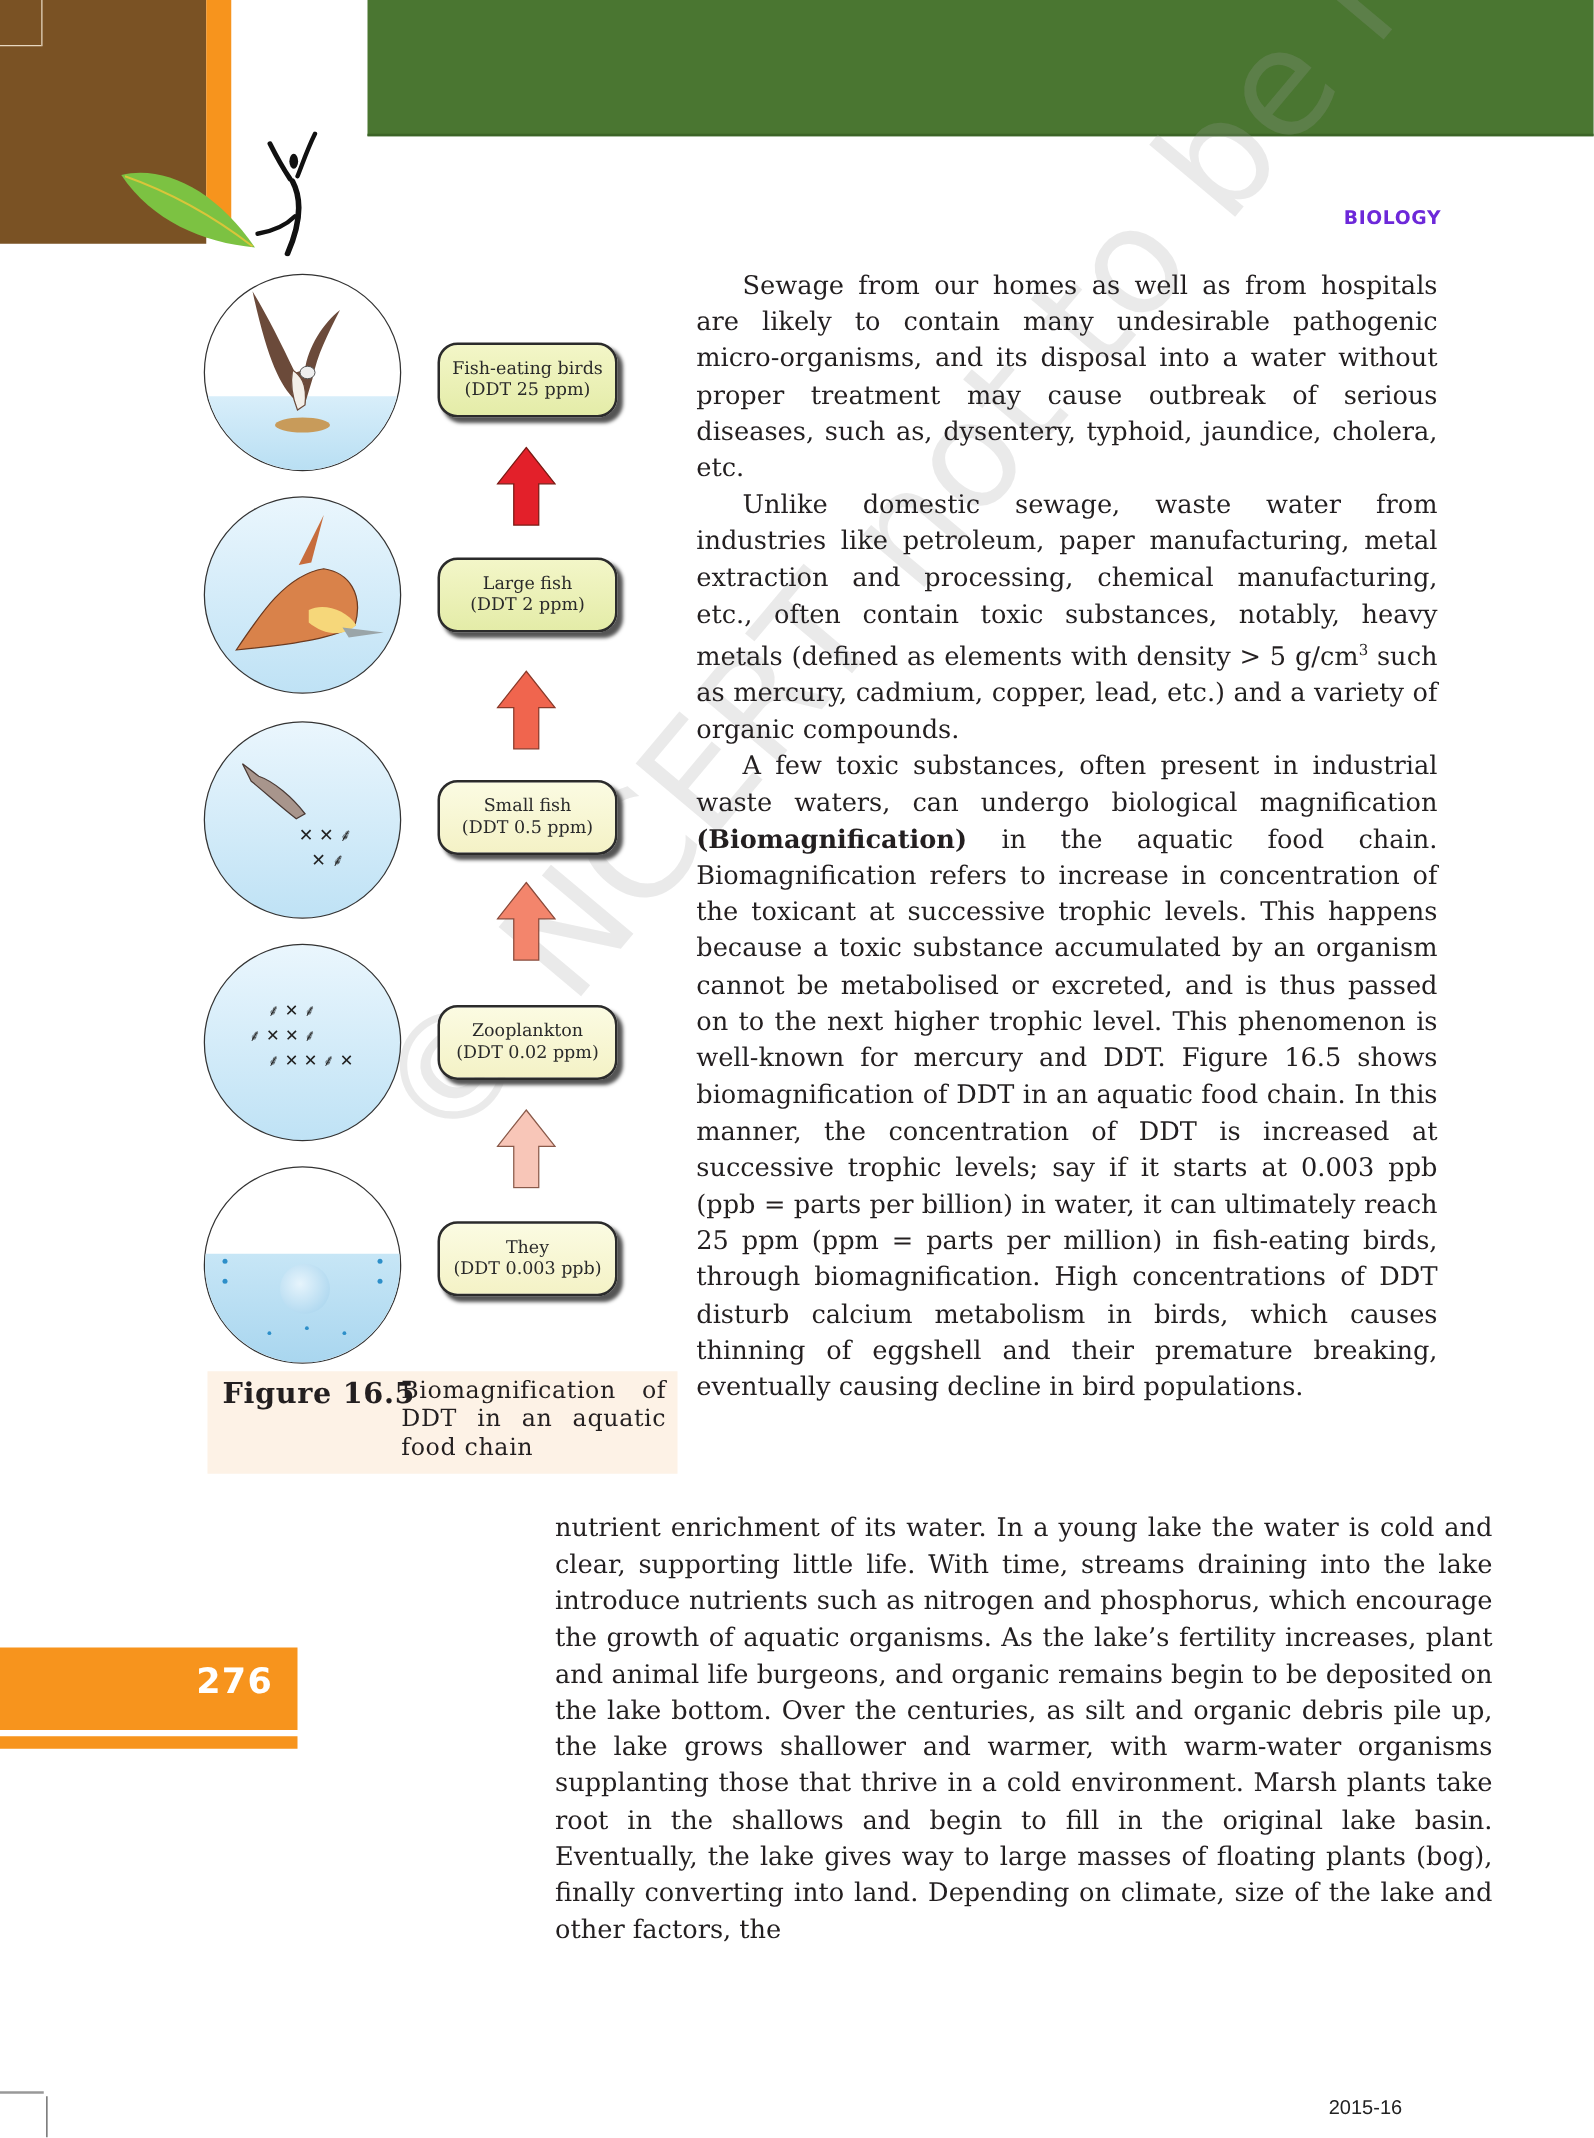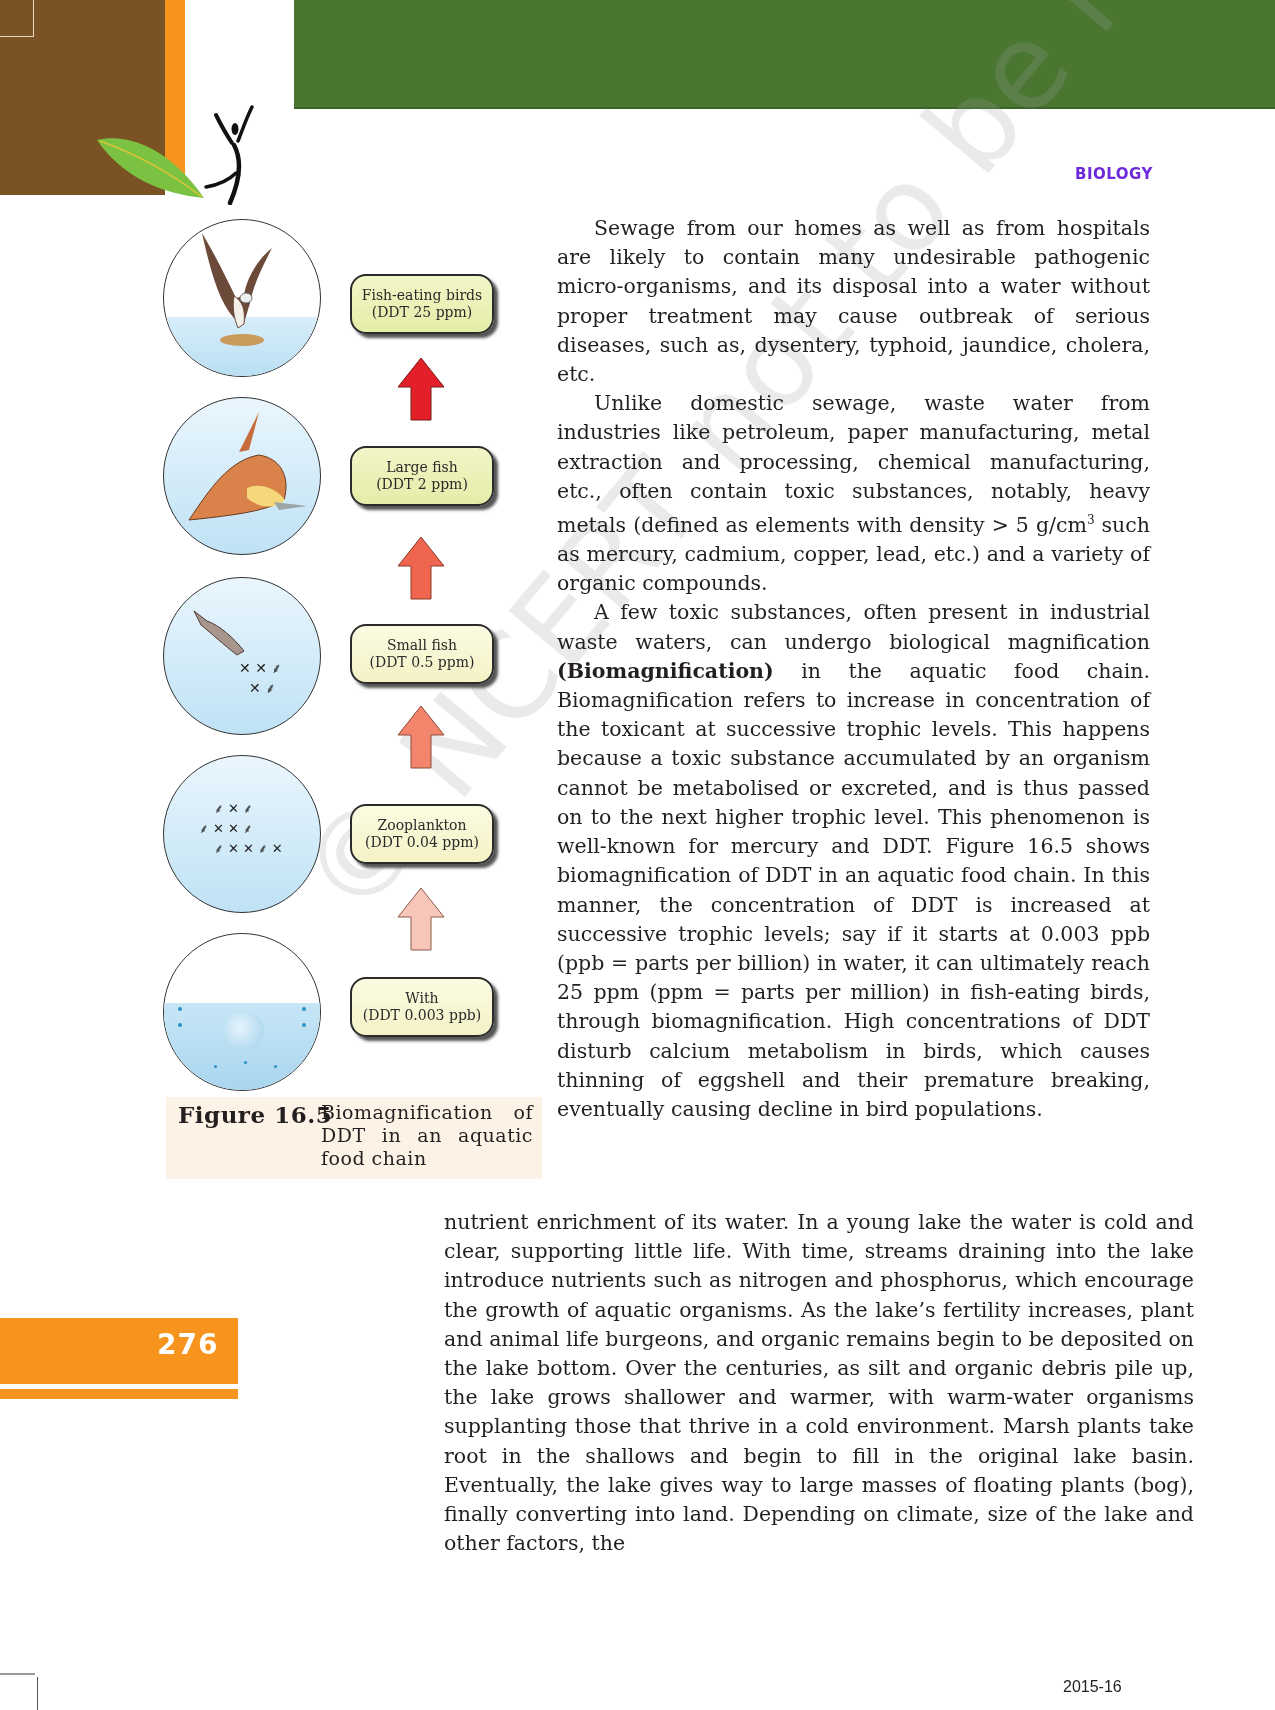--- a/index.html
+++ b/index.html
@@ -123,40 +123,40 @@
 
   <div class="abs circle water-full" style="left:163px;top:755px;">
     <svg style="position:absolute;left:30px;top:45px" width="100" height="70" viewBox="0 0 100 70">
       <text x="20" y="12" font-size="13" fill="#222" font-family="DejaVu Sans, sans-serif">⸙ ✕ ⸙</text>
       <text x="5" y="32" font-size="13" fill="#222" font-family="DejaVu Sans, sans-serif">⸙ ✕ ✕ ⸙</text>
       <text x="20" y="52" font-size="13" fill="#222" font-family="DejaVu Sans, sans-serif">⸙ ✕ ✕ ⸙ ✕</text>
     </svg>
   </div>
   <div class="abs label-box pale" style="left:350px;top:804px;">
     <span>Zooplankton</span>
-    <span>(DDT 0.04 ppm)</span>
+    <span>(DDT 0.02 ppm)</span>
   </div>
   <svg class="abs arrow" style="left:397px;top:887px;" viewBox="0 0 48 64">
     <path d="M24 1 L47 30 L34 30 L34 63 L14 63 L14 30 L1 30 Z" fill="#f8c6b8" stroke="#8a5a4a" stroke-width="1"></path>
   </svg>
 
   <div class="abs circle" style="left:163px;top:933px;">
     <div class="water" style="height:56%;background:linear-gradient(#c7e6f6,#a9d6ef);">
       <div style="position:absolute;left:60px;top:8px;width:40px;height:40px;border-radius:50%;background:radial-gradient(circle at 40% 40%,#e6f4fc,#9fd0ec);"></div>
       <div style="position:absolute;left:14px;top:4px;width:4px;height:4px;border-radius:50%;background:#2d8fc9;"></div>
       <div style="position:absolute;left:138px;top:4px;width:4px;height:4px;border-radius:50%;background:#2d8fc9;"></div>
       <div style="position:absolute;left:14px;top:20px;width:4px;height:4px;border-radius:50%;background:#2d8fc9;"></div>
       <div style="position:absolute;left:138px;top:20px;width:4px;height:4px;border-radius:50%;background:#2d8fc9;"></div>
       <div style="position:absolute;left:50px;top:62px;width:3px;height:3px;border-radius:50%;background:#2d8fc9;"></div>
       <div style="position:absolute;left:80px;top:58px;width:3px;height:3px;border-radius:50%;background:#2d8fc9;"></div>
       <div style="position:absolute;left:110px;top:62px;width:3px;height:3px;border-radius:50%;background:#2d8fc9;"></div>
     </div>
   </div>
   <div class="abs label-box pale" style="left:350px;top:977px;">
-    <span>With</span>
+    <span>They</span>
     <span>(DDT 0.003 ppb)</span>
   </div>
 
   <div class="abs caption-box"></div>
   <div class="abs caption-fig">Figure 16.5</div>
   <div class="abs caption-text">Biomagnification of DDT in an aquatic food chain</div>
 </div>
 
 <div class="abs col right-col">
   <p class="indent">Sewage from our homes as well as from hospitals are likely to contain many undesirable pathogenic micro-organisms, and its disposal into a water  without proper treatment may cause outbreak of serious diseases, such as, dysentery, typhoid, jaundice, cholera, etc.</p>

